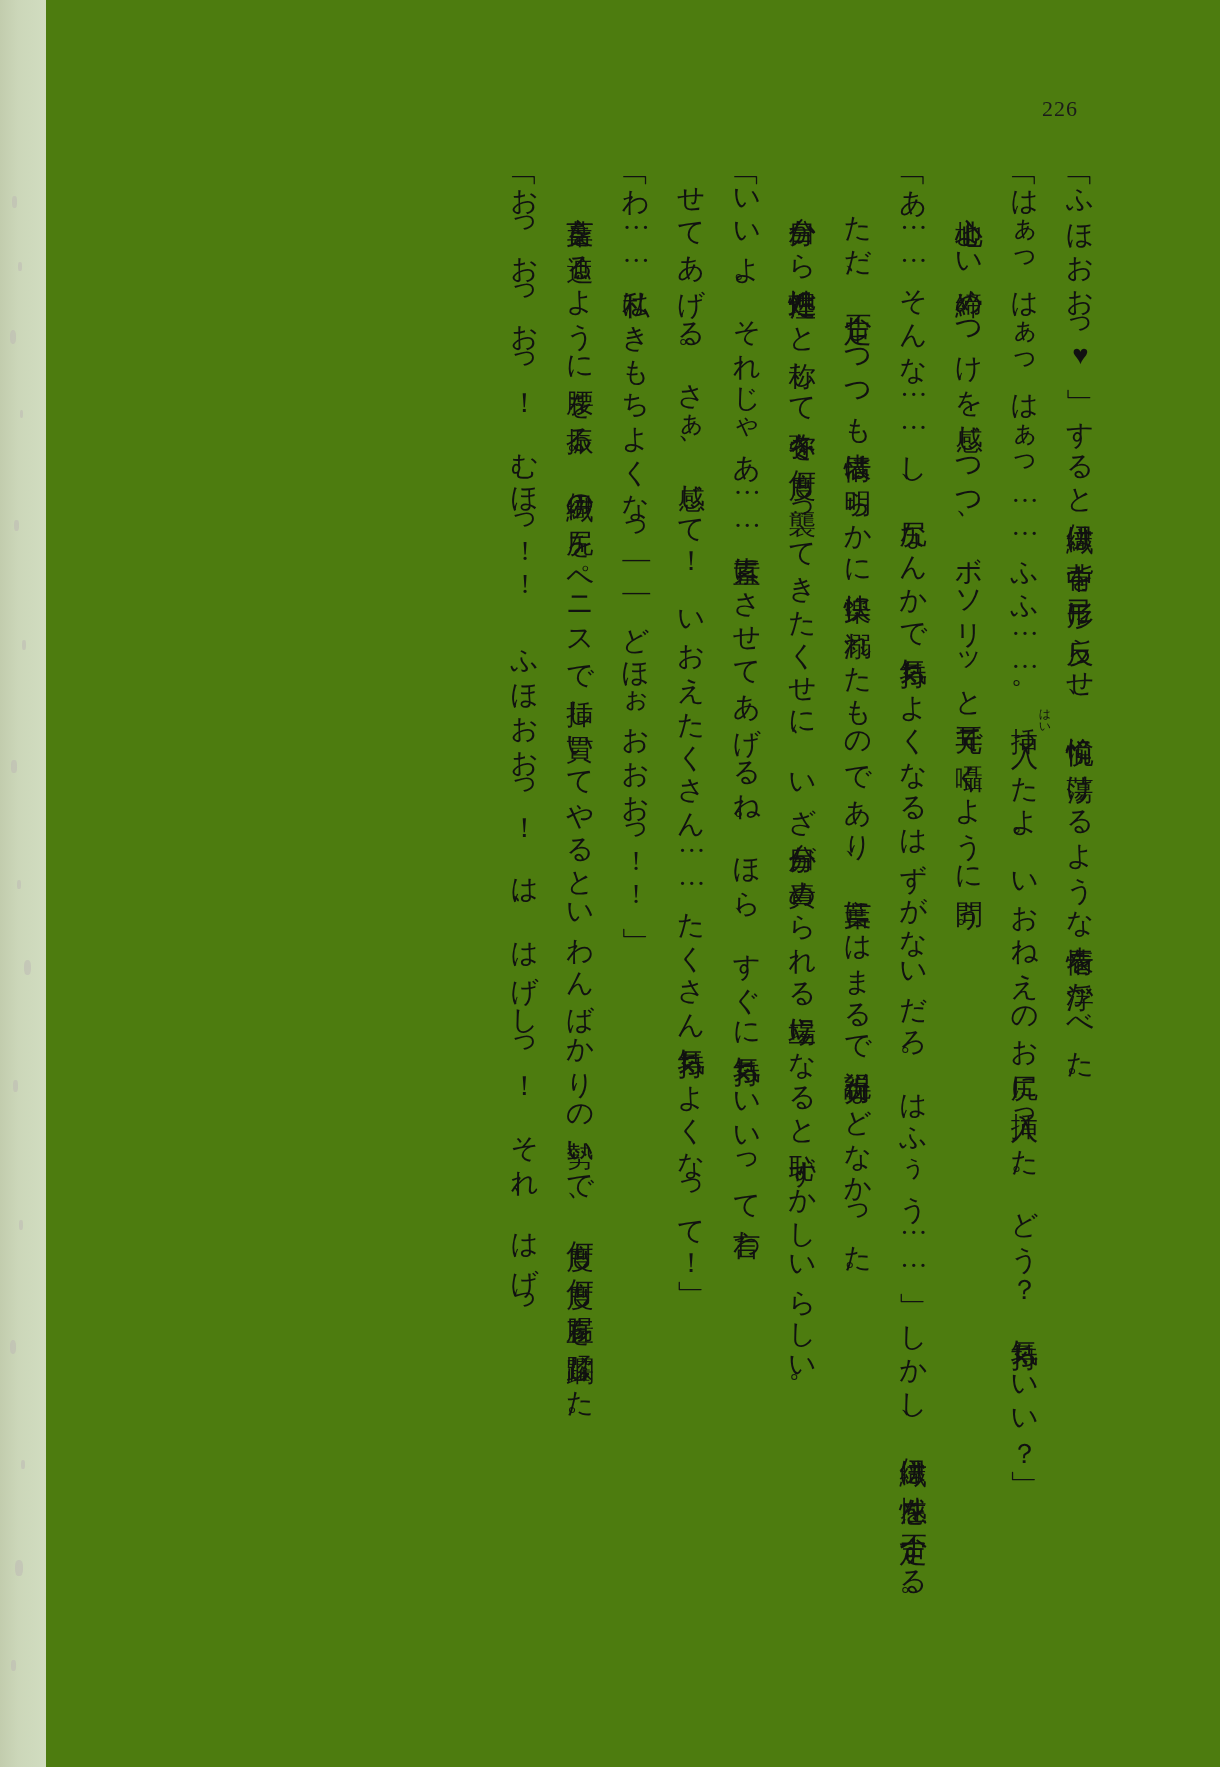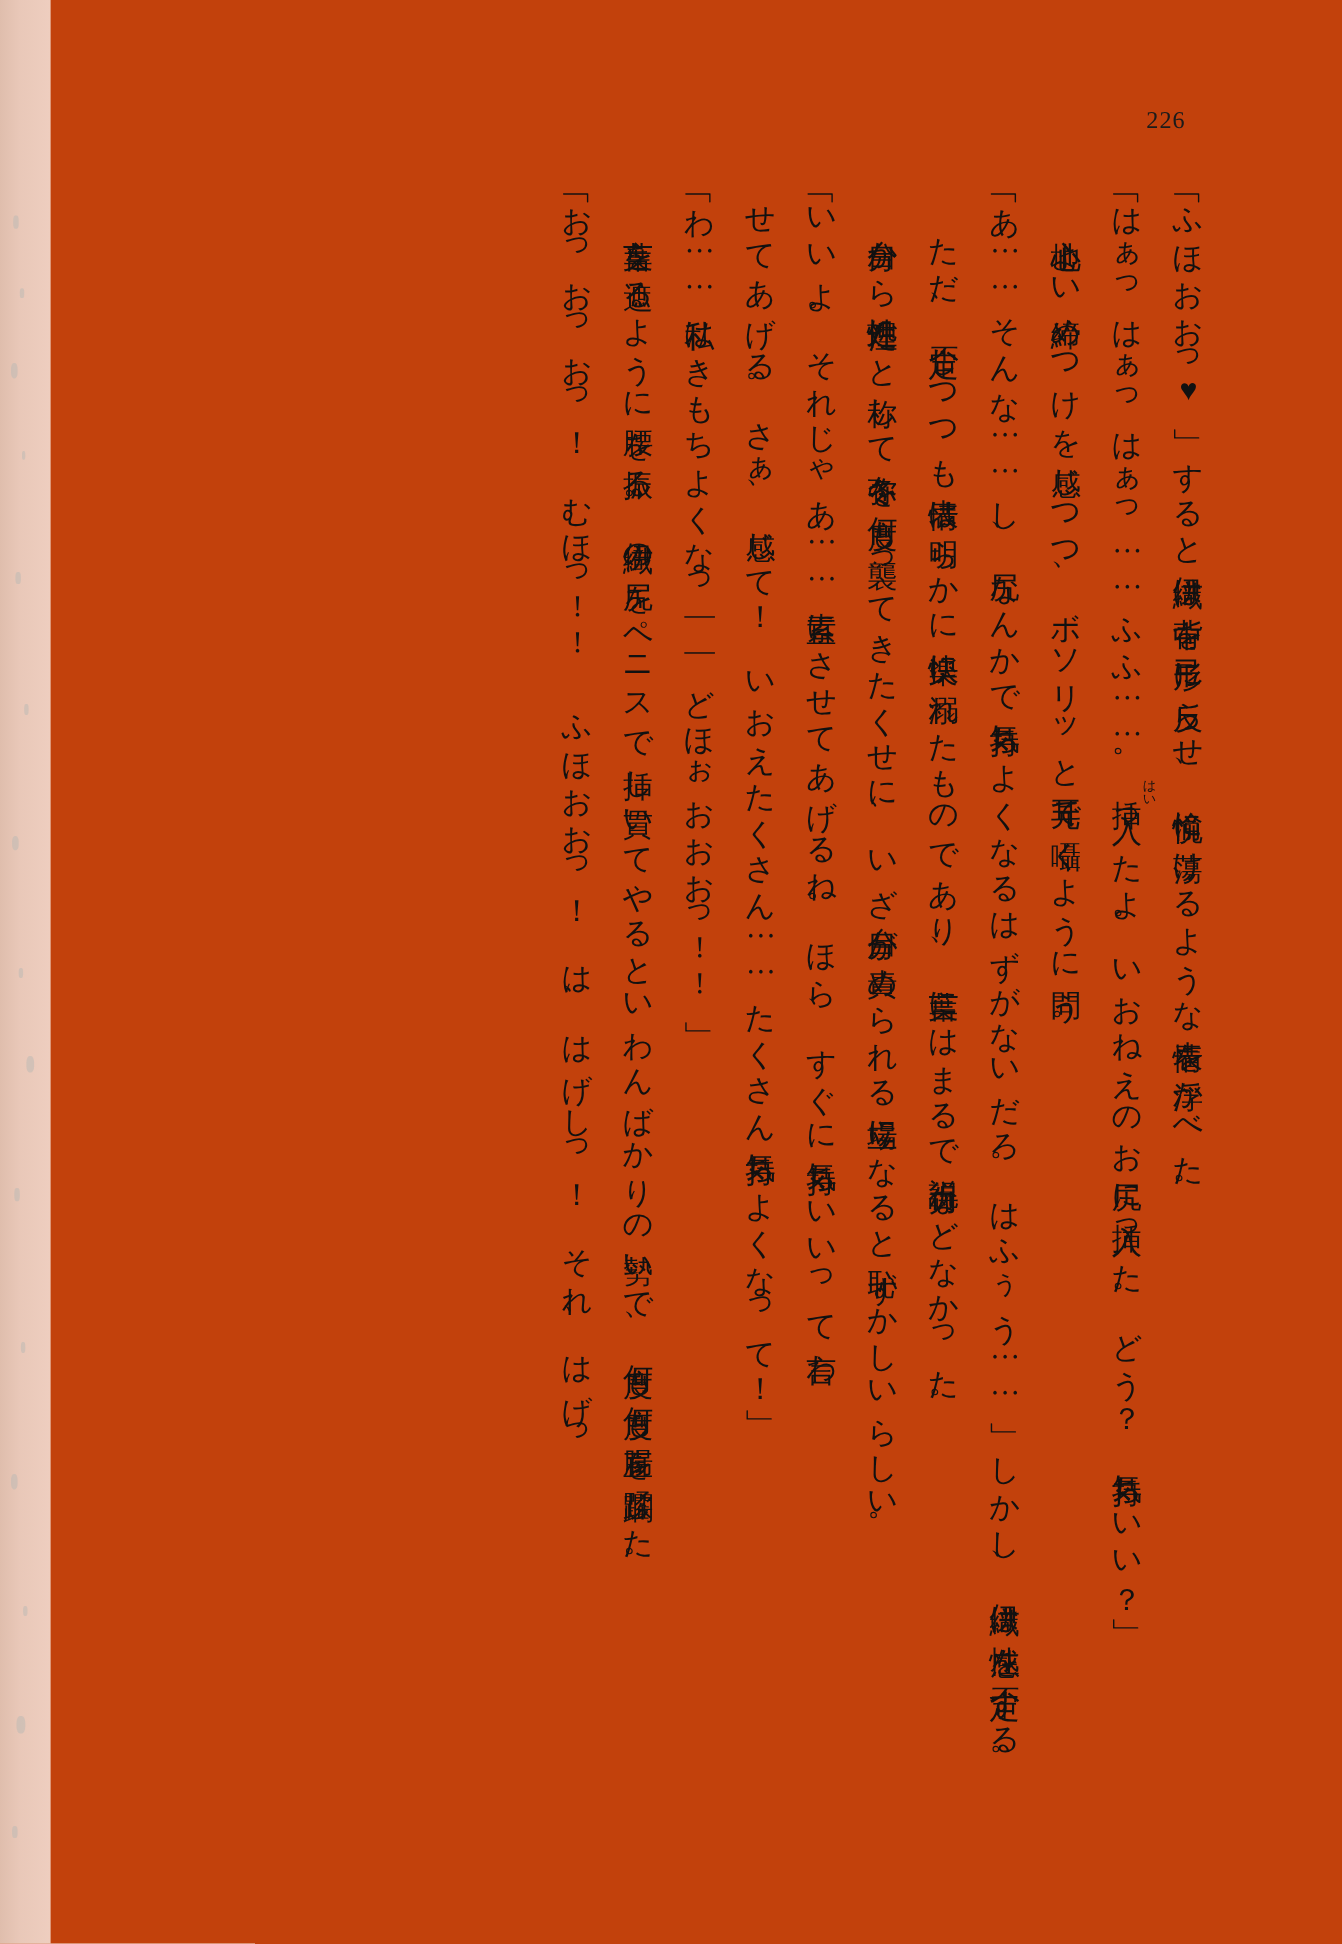--- a/index.html
+++ b/index.html
@@ -7,21 +7,21 @@
     padding: 0;
     background: #ffffff;
   }
   body {
     font-family: "Liberation Serif", "DejaVu Serif", serif;
   }
   .page {
     position: relative;
     width: 1220px;
     height: 1767px;
-    background: #c2410c;
+    background: #4d7c0f;
     overflow: hidden;
   }
   
   .gutter-left {
     position: absolute;
     left: 0;
     top: 0;
     width: 46px;
     height: 100%;
     background: linear-gradient(to right, #e9e7e2 0%, #f6f5f2 40%, #fdfdfb 100%);

